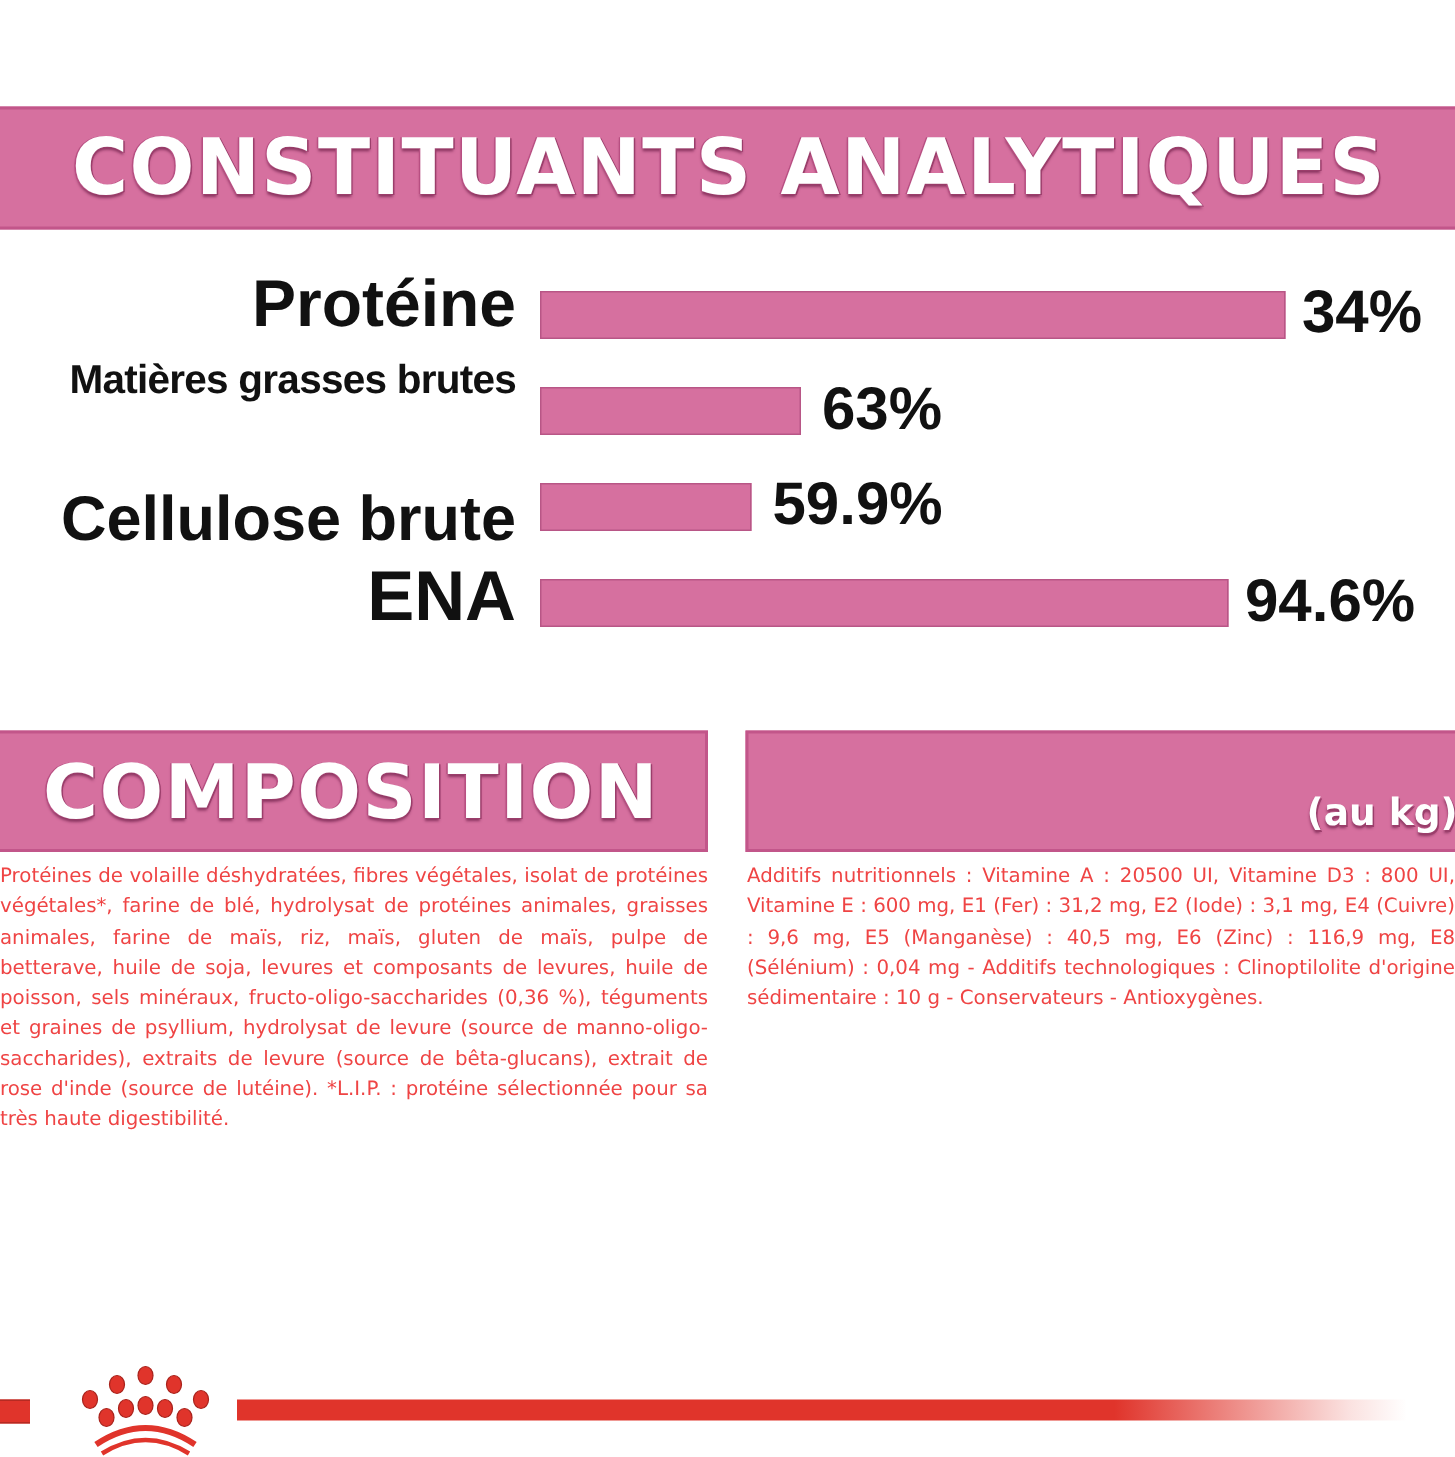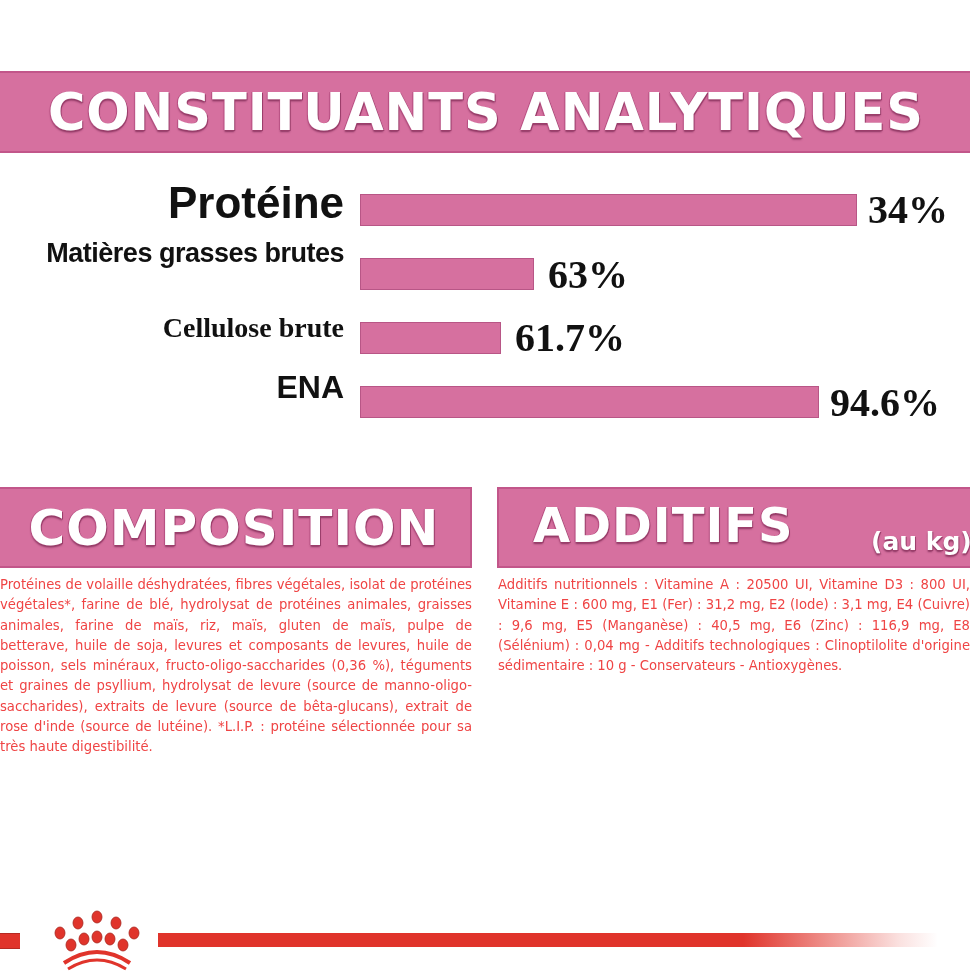--- a/index.html
+++ b/index.html
@@ -23,21 +23,21 @@
   #add-banner { left:497px; top:487px; width:480px; height:81px; }
   #add-banner .banner-title { font-size:48px; position:absolute; left:34px; top:8px; }
   #add-banner .sub { position:absolute; left:352px; top:38px; font-size:25px; font-weight:bold; color:#fff;
     text-shadow: 1px 1px 0 #9b3e6b, 0 2px 2px #8a3560; margin-left: 20px; }
 
   .row-label {
     position:absolute; right:626px; text-align:left; white-space:nowrap;
     font-family:"Liberation Sans", sans-serif; font-weight:bold; color:#111;
   }
   .bar { position:absolute; left:360px; background:#d6709f; border:1px solid #b85686; box-sizing:border-box; }
-  .val { position:absolute; font-family:Liberation Serif, serif; font-weight:bold; color:#111; white-space:nowrap; font-size:40px; }
+  .val { position:absolute; font-family:Liberation Sans, sans-serif; font-weight:bold; color:#111; white-space:nowrap; font-size:40px; }
 
   .para {
     position:absolute; font-family:"DejaVu Sans", sans-serif; font-size:13.2px; line-height:20.3px;
     color:#ef4444; text-align:justify; text-align-last:left;
   }
   #comp-text { left:0px; top:575px; width:472px; }
   #add-text { left:498px; top:575px; width:472px; }
 
   .footer-line-left { position:absolute; left:0; top:933px; width:20px; height:14px; background:#e0342b; border-top:1px solid #b62a22; border-bottom:1px solid #b62a22; }
   .footer-line-right { position:absolute; left:158px; top:933px; width:780px; height:14px;
@@ -53,36 +53,35 @@
 
 <div>
   <div class="row-label" style="top:178px; font-size:44px;">Protéine</div>
   <div class="bar" style="top:194px; width:497px; height:32px;"></div>
   <div class="val" style="left:868px; top:186px;">34%</div>
 
   <div class="row-label" style="top:238px; font-size:27px; letter-spacing:-0.5px;margin-left:24px;">Matières grasses brutes</div>
   <div class="bar" style="top:258px; width:174px; height:32px;"></div>
   <div class="val" style="left:548px; top:251px;">63%</div>
 
-  <div class="row-label" style="top:312px; font-size:28px;font-family:Liberation Serif, serif;">Cellulose brute</div>
+  <div class="row-label" style="top:322px; font-size:42px;">Cellulose brute</div>
   <div class="bar" style="top:322px; width:141px; height:32px;"></div>
-  <div class="val" style="left:515px; top:314px;">61.7%</div>
+  <div class="val" style="left:515px; top:314px;">59.9%</div>
 
-  <div class="row-label" style="top:369px; font-size:32px;">ENA</div>
+  <div class="row-label" style="top:369px; font-size:47px;">ENA</div>
   <div class="bar" style="top:386px; width:459px; height:32px;"></div>
   <div class="val" style="left:830px; top:379px;">94.6%</div>
 </div>
 
 <div id="comp-banner" class="banner">
   <span class="banner-title">COMPOSITION</span>
 </div>
 <div id="comp-text" class="para">Protéines de volaille déshydratées, fibres végétales, isolat de protéines végétales*, farine de blé, hydrolysat de protéines animales, graisses animales, farine de maïs, riz, maïs, gluten de maïs, pulpe de betterave, huile de soja, levures et composants de levures, huile de poisson, sels minéraux, fructo-oligo-saccharides (0,36 %), téguments et graines de psyllium, hydrolysat de levure (source de manno-oligo-saccharides), extraits de levure (source de bêta-glucans), extrait de rose d'inde (source de lutéine). *L.I.P. : protéine sélectionnée pour sa très haute digestibilité.</div>
 
 <div id="add-banner" class="banner">
-  <span class="banner-title">ADDITIFS</span>
   <span class="sub">(au kg)</span>
 </div>
 <div id="add-text" class="para">Additifs nutritionnels : Vitamine A : 20500 UI, Vitamine D3 : 800 UI, Vitamine E : 600 mg, E1 (Fer) : 31,2 mg, E2 (Iode) : 3,1 mg, E4 (Cuivre) : 9,6 mg, E5 (Manganèse) : 40,5 mg, E6 (Zinc) : 116,9 mg, E8 (Sélénium) : 0,04 mg - Additifs technologiques : Clinoptilolite d'origine sédimentaire : 10 g - Conservateurs - Antioxygènes.</div>
 
 <div class="footer-line-left"></div>
 <div class="footer-line-right"></div>
 <svg id="crown-logo" viewBox="0 0 115 66">
   <g fill="#e0342b" stroke="#a8221b" stroke-width="0.8">
     <ellipse cx="57" cy="12" rx="5" ry="6"></ellipse>
     <ellipse cx="38" cy="18" rx="5" ry="6"></ellipse>

